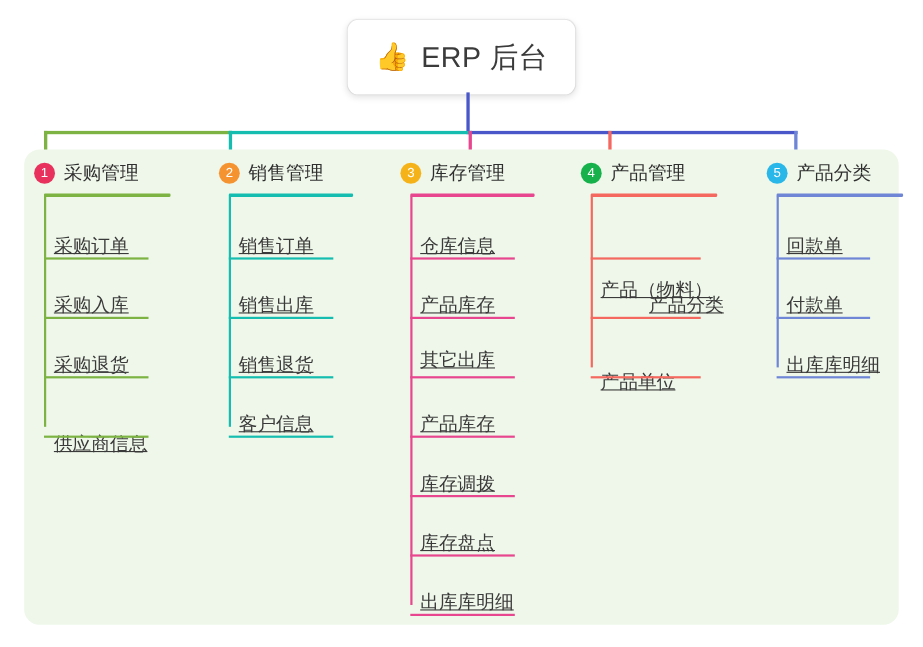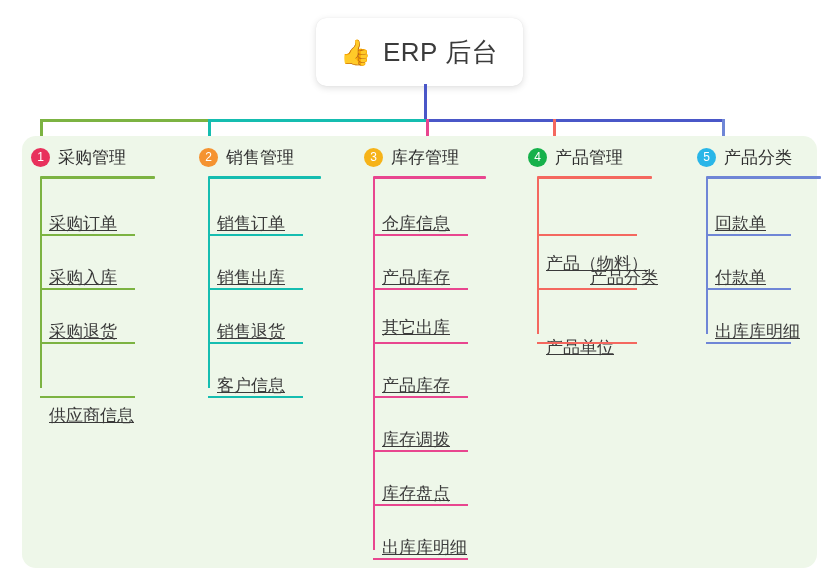--- a/index.html
+++ b/index.html
@@ -145,21 +145,21 @@
         <span class="col-title">采购管理</span>
       </div>
       <div class="col-underline" style="width: 115px; background: rgb(124, 179, 66);"></div>
       <div class="spine" style="background: rgb(124, 179, 66); left: 9px; height: 210px;"></div>
       <div class="item" style="top: 68px;">采购订单</div>
       <div class="item-underline" style="top: 90px; width: 95px; background: rgb(124, 179, 66);"></div>
       <div class="item" style="top: 122px;">采购入库</div>
       <div class="item-underline" style="top: 144px; width: 95px; background: rgb(124, 179, 66);"></div>
       <div class="item" style="top: 176px;">采购退货</div>
       <div class="item-underline" style="top: 198px; width: 95px; background: rgb(124, 179, 66);"></div>
-      <div class="item" style="top: 242px; margin-top: 18px;">供应商信息</div>
+      <div class="item" style="top: 230px; margin-top: 18px;">供应商信息</div>
       <div class="item-underline" style="top: 252px; width: 95px; background: rgb(124, 179, 66);"></div>
     </div>
     <div class="column" style="left: 199px;">
       <div class="col-header">
         <span class="badge" style="background: rgb(245, 147, 49);">2</span>
         <span class="col-title">销售管理</span>
       </div>
       <div class="col-underline" style="width: 113px; background: rgb(21, 189, 176);"></div>
       <div class="spine" style="background: rgb(21, 189, 176); left: 9px; height: 210px;"></div>
       <div class="item" style="top: 68px; text-align: right;">销售订单</div>

